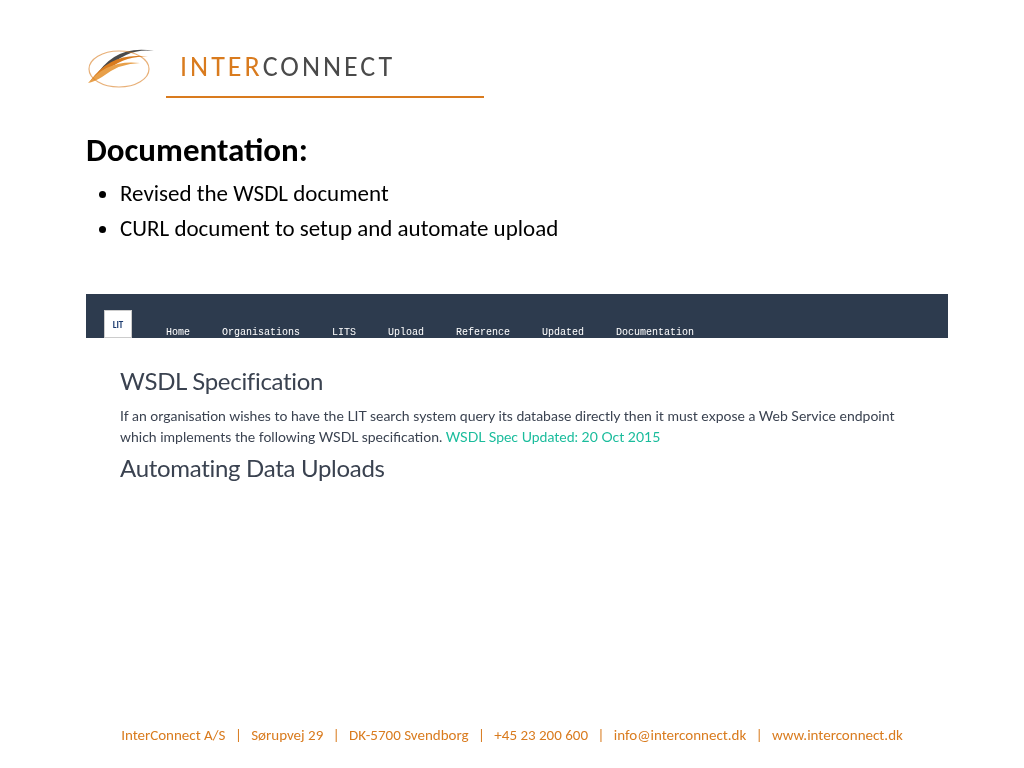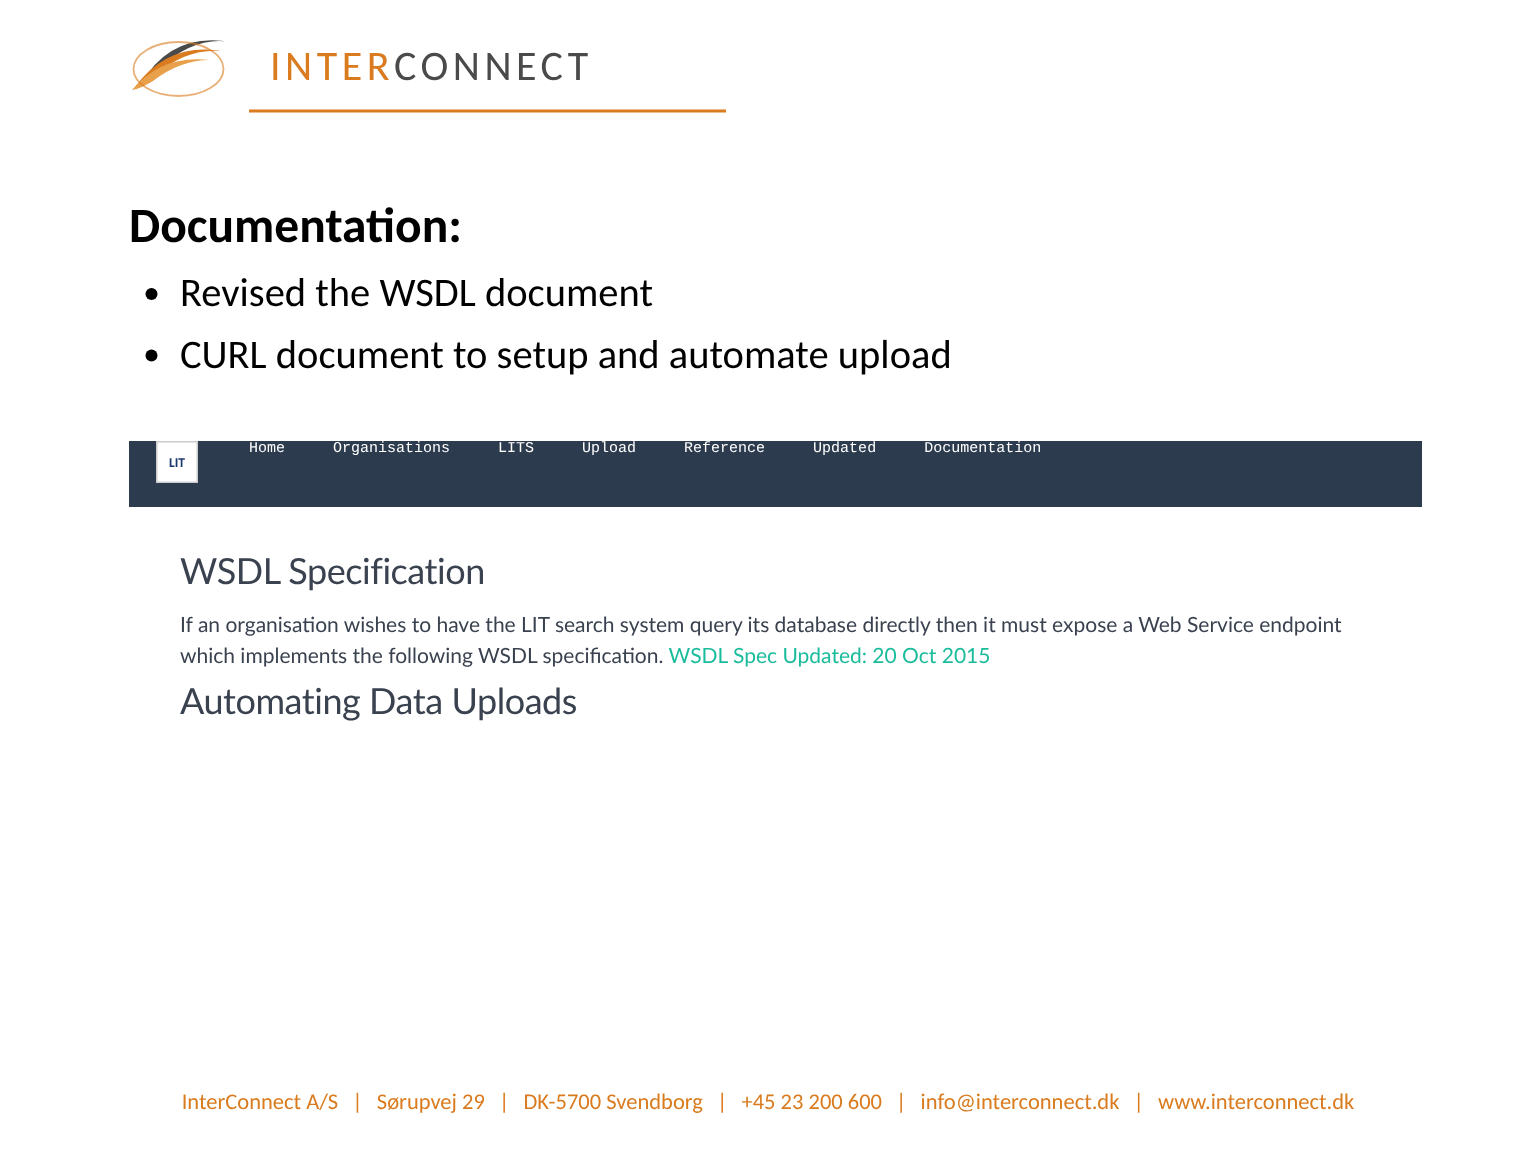--- a/index.html
+++ b/index.html
@@ -5,21 +5,21 @@
   * { margin: 0; padding: 0; box-sizing: border-box; }
   body {
     width: 1024px;
     height: 768px;
     font-family: Calibri, Arial, sans-serif;
     background: #fff;
     position: relative;
   }
   .logo {
     position: absolute;
-    top: 13px;
+    top: 36px;
     left: 84px;
     width: 400px;
     height: 60px;
     display: flex;
     align-items: center;
   }
   .logo-swirl {
     width: 90px;
     height: 54px;
     position: relative;
@@ -48,36 +48,36 @@
   }
   .slide-title {
     font-size: 33px;
     font-weight: 700;
     color: #000;
     margin-bottom: 6px;
   }
   .slide-bullets {
     list-style: disc;
     padding-left: 34px;
-    font-size: 27px;
+    font-size: 23px;
     color: #000;
     line-height: 1.5;
   }
   .embed {
     position: absolute;
     top: 294px;
     left: 86px;
     width: 862px;
     background: #fff;
   }
   .navbar {
     background: #2d3b4e;
     height: 44px;
     display: flex;
-    align-items: flex-start;
+    align-items: flex-end;
     padding: 0 18px;
     gap: 0;
   }
   .nav-logo {
     width: 28px;
     height: 28px;
     background: #fff;
     border: 1px solid #ccc;
     margin-right: 18px;
     display: flex;

